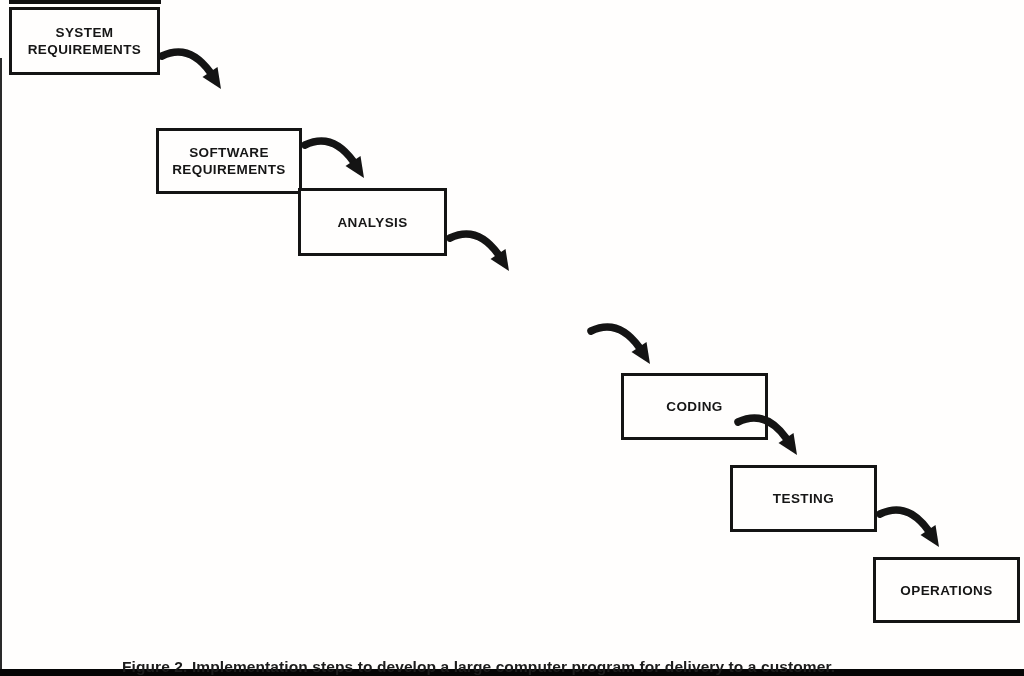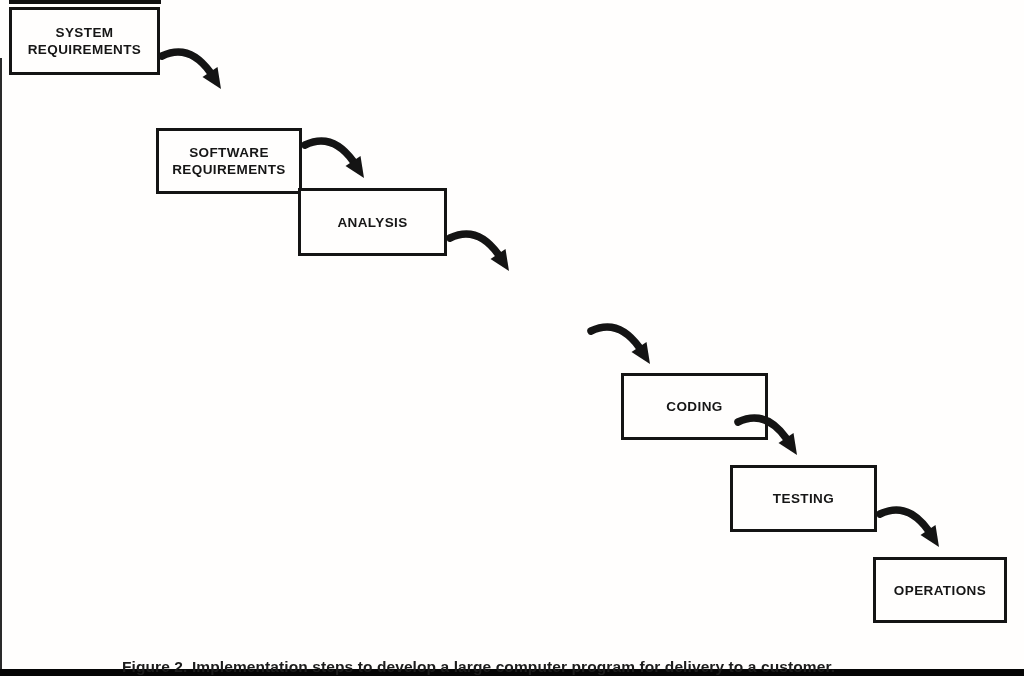--- a/index.html
+++ b/index.html
@@ -52,21 +52,21 @@
     line-height: 17px;
     color: #161616;
     white-space: pre-line;
   }
   .b1 { left: 9px;   top: 7px;   width: 151px; height: 68px; }
   .b2 { left: 156px; top: 97px;  width: 146px; height: 66px; margin-top: 31px; }
   .b3 { left: 298px; top: 188px; width: 149px; height: 68px; }
   .b4 { left: 442px; top: 282px; width: 146px; height: 67px; }
   .b5 { left: 588px; top: 373px; width: 147px; height: 67px; margin-left: 33px; }
   .b6 { left: 730px; top: 465px; width: 147px; height: 67px; }
-  .b7 { left: 873px; top: 557px; width: 134px; height: 66px; }
+  .b7 { left: 873px; top: 557px; width: 147px; height: 66px; }
   
   .arrow {
     position: absolute;
     width: 80px; height: 60px;
   }
   .a1 { left: 157px; top: 41px; }
   .a2 { left: 300px; top: 130px; }
   .a3 { left: 445px; top: 223px; }
   .a4 { left: 586px; top: 316px; }
   .a5 { left: 733px; top: 407px; }

